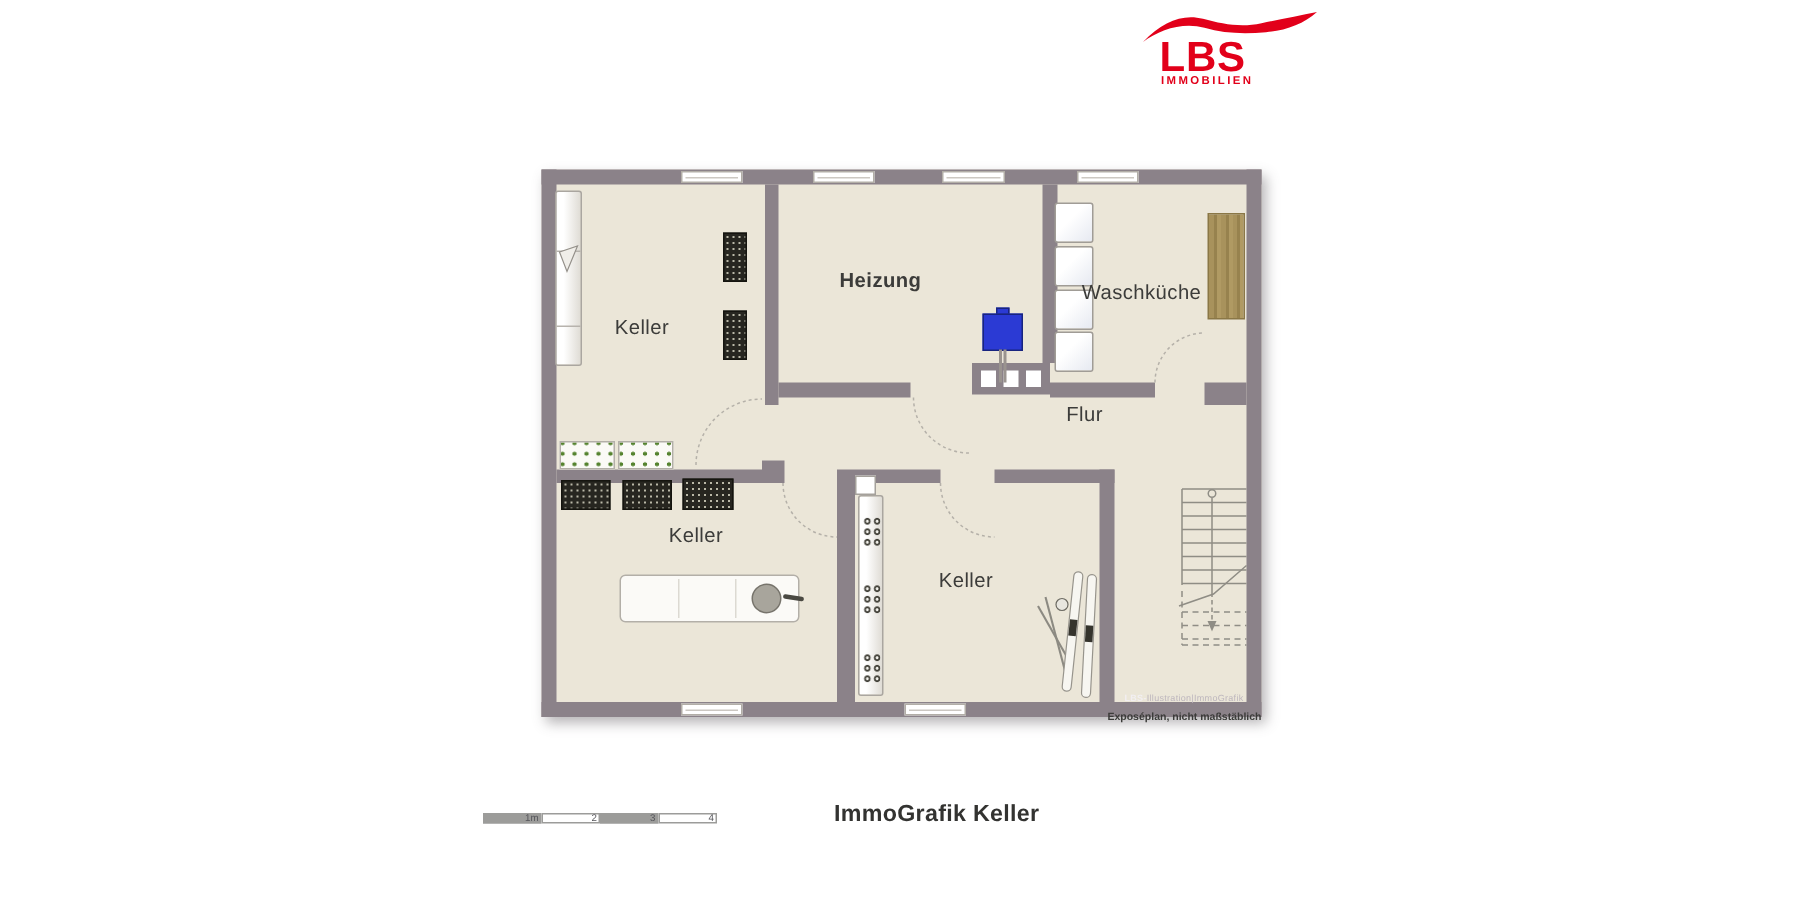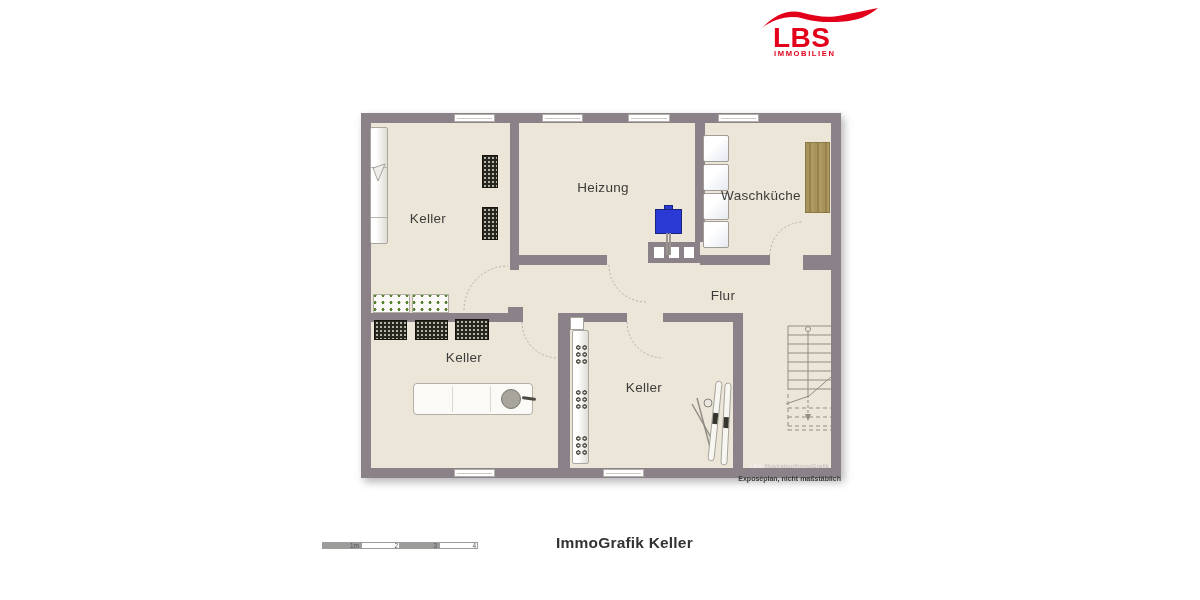--- a/index.html
+++ b/index.html
@@ -180,23 +180,23 @@
         <rect x="362" y="270" width="6" height="82" rx="3" fill="#f7f6f1" stroke="#97948c" stroke-width="0.8" transform="rotate(3 365 311)"></rect>
         <rect x="351.5" y="300" width="5" height="11" fill="#35342d" transform="rotate(6 354 308)"></rect>
         <rect x="362.5" y="304" width="5" height="11" fill="#35342d" transform="rotate(3 365 311)"></rect>
         <circle cx="347" cy="290" r="4" fill="#e8e6df" stroke="#6d6b63" stroke-width="0.8"></circle>
       </g>
 
       <polygon points="12,55 24,51 17,68" fill="#f0eee9" stroke="#94908a" stroke-width="0.8"></polygon>
     </svg>
 
     <div class="room-label" style="left:67px;top:105px;">Keller</div>
-    <div class="room-label" style="left:242px;top:74px;">Heizung</div>
+    <div class="room-label" style="left:226px;top:74px;font-weight:bold;">Heizung</div>
     <div class="room-label" style="left:400px;top:82px;">Waschküche</div>
-    <div class="room-label" style="left:362px;top:182px;">Flur</div>
+    <div class="room-label" style="left:362px;top:163px;">Flur</div>
     <div class="room-label" style="left:103px;top:244px;">Keller</div>
     <div class="room-label" style="left:283px;top:274px;">Keller</div>
 
     <div id="credit">
       <b>LBS-</b><span>Illustration|ImmoGrafik</span>
     </div>
   </div>
 
   <div id="disclaimer">Exposéplan, nicht maßstäblich</div>
 

